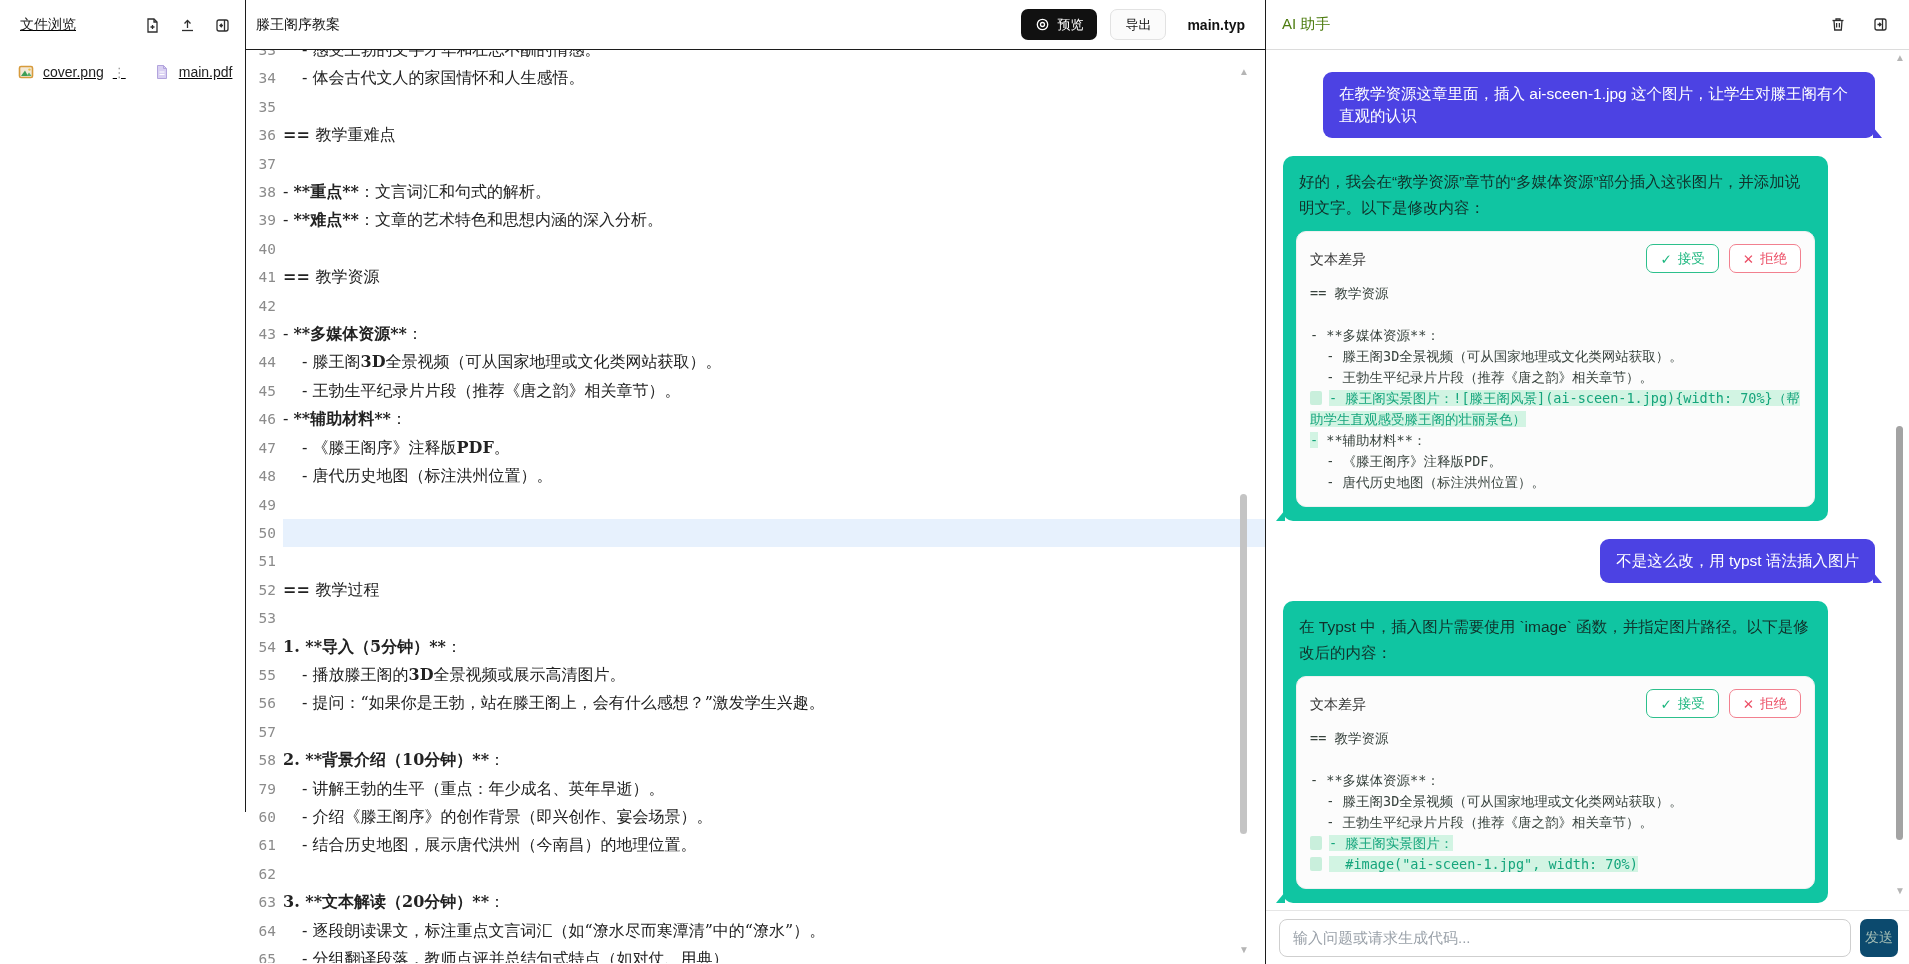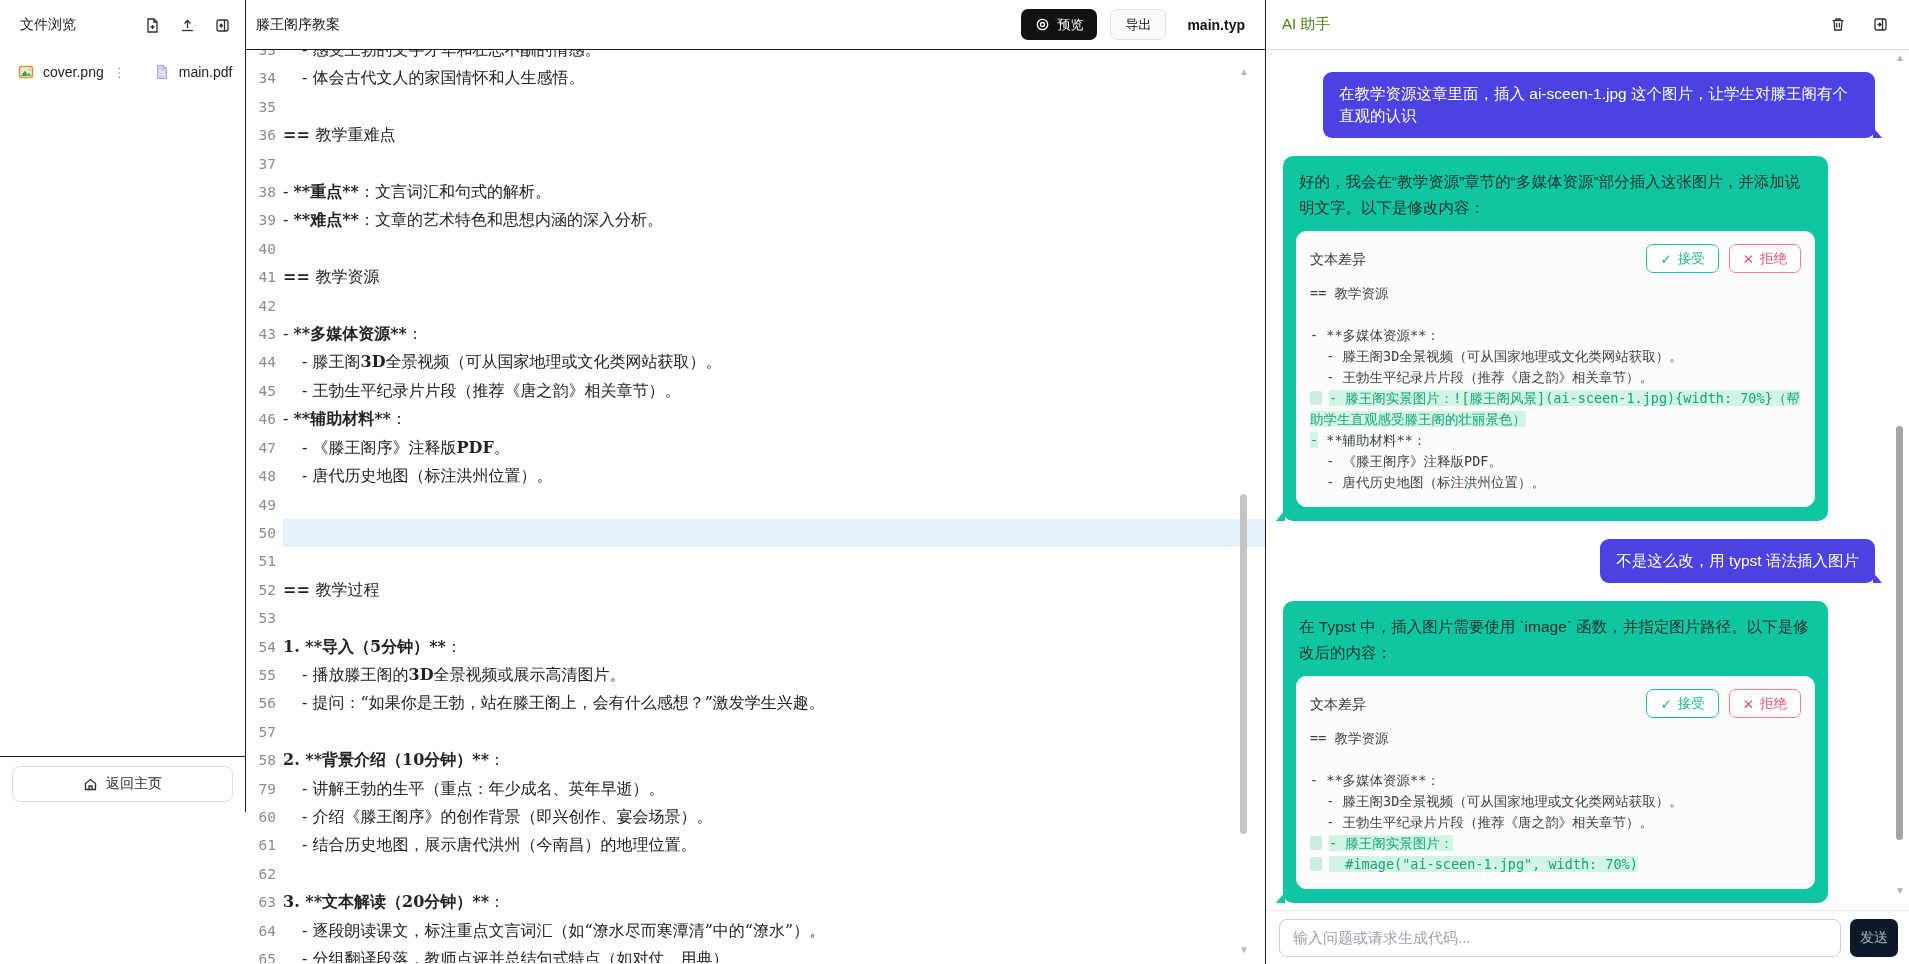--- a/index.html
+++ b/index.html
@@ -2,21 +2,21 @@
 <html><head>
 <meta charset="utf-8">
 <style>
   * { margin:0; padding:0; box-sizing:border-box; }
   html,body { width:1909px; height:964px; background:#fff; overflow:hidden;
     font-family:"Liberation Sans", sans-serif; }
   .app { position:relative; width:1909px; height:964px; background:#fff; }
 
   
   .sidebar { position:absolute; left:0; top:0; width:246px; height:812px;
-    background:#fff; border-right:1px solid #1c1c1c; display:flex; flex-direction:column; }
+    background:#fff; border-right:1px solid #1c1c1c; display:flex; flex-direction:column;text-decoration:underline; }
   .sb-header { height:50px; display:flex; align-items:center; padding:0 14px 0 20px; }
   .sb-title { font-size:14px; color:#1b1b1b; flex:0 0 auto; }
   .sb-actions { margin-left:auto; display:flex; gap:18px; align-items:center; }
   .icon-btn { background:none; border:none; cursor:pointer; display:flex; align-items:center; padding:0; }
   .file-list { padding:8px 6px 0 6px; display:flex; gap:8px; flex:1; }
   .file-row { height:28px; display:flex; align-items:center; gap:9px; padding:0 8px 0 12px;
     border-radius:6px; font-size:14px; color:#222; cursor:pointer; }
   .file-row .fname { flex:1; }
   .file-row .kebab { color:#9a9a9a; font-size:13px; line-height:1; }
   .file-row.selected { background:#141414; color:#fff; }
@@ -92,21 +92,21 @@
   .sw-del { background:#f6ccd4; }
   .chat-scroll-thumb { position:absolute; right:6px; top:376px; width:7px; height:414px;
     background:#a3a3a3; border-radius:4px; }
   .chat-arrow { position:absolute; right:4px; color:#b5b5b5; font-size:10px; }
 
   .ai-inputbar { height:54px; border-top:1px solid #e6e6e6; display:flex; align-items:center;
     gap:9px; padding:0 11px 0 13px; background:#fff; }
   .ai-input { flex:1; height:38px; border:1px solid #cfcfcf; border-radius:8px; padding:0 13px;
     font-size:15px; color:#333; font-family:inherit; outline:none; }
   .ai-input::placeholder { color:#9aa1a9; }
-  .btn-send { width:48px; height:38px; background:#0f172a; border:none; border-radius:7px;
+  .btn-send { width:38px; height:38px; background:#0c4a6e; border:none; border-radius:7px;
     color:#a3bdb4; font-size:14px; cursor:default; font-family:inherit; }
 
   svg { display:block; }
 </style>
 </head>
 <body>
 
 <div class="app">
 
   <aside class="sidebar">
@@ -167,29 +167,20 @@
           <svg width="16" height="16" viewBox="0 0 16 16">
             <rect x="1.5" y="2.5" width="13" height="11" rx="1.5" fill="#f3e9d7" stroke="#d79b3c" stroke-width="1.6"></rect>
             <polygon points="3,12 7,6.5 10,12" fill="#3f9e58"></polygon>
             <polygon points="8.5,12 11,8.5 13.5,12" fill="#58b06a"></polygon>
             <circle cx="11.5" cy="5.6" r="1.2" fill="#e8c24c"></circle>
           </svg>
           <span class="fname">ai-sceen-1.jpg</span>
           <span class="kebab">⋮</span>
         </div>
       </div>
-    <div class="sb-footer">
-      <button class="home-btn">
-        <svg width="15" height="15" viewBox="0 0 15 15" fill="none" stroke="#2b2b2b" stroke-width="1.3">
-          <path d="M2.5 6.5 7.5 2.5l5 4v6h-10z"></path>
-            <path d="M6 12.5V9h3v3.5"></path>
-        </svg>
-        <span>返回主页</span>
-      </button>
-    </div>
   </aside>
 
   <main class="editor-col">
     <div class="ed-topbar">
       <span class="ed-title">滕王阁序教案</span>
       <span class="ed-actions">
         <button class="btn-preview">
           <svg width="15" height="15" viewBox="0 0 15 15" fill="none" stroke="#fff" stroke-width="1.3">
             <circle cx="7.5" cy="7.5" r="5.2"></circle>
               <circle cx="7.5" cy="7.5" r="2"></circle>

